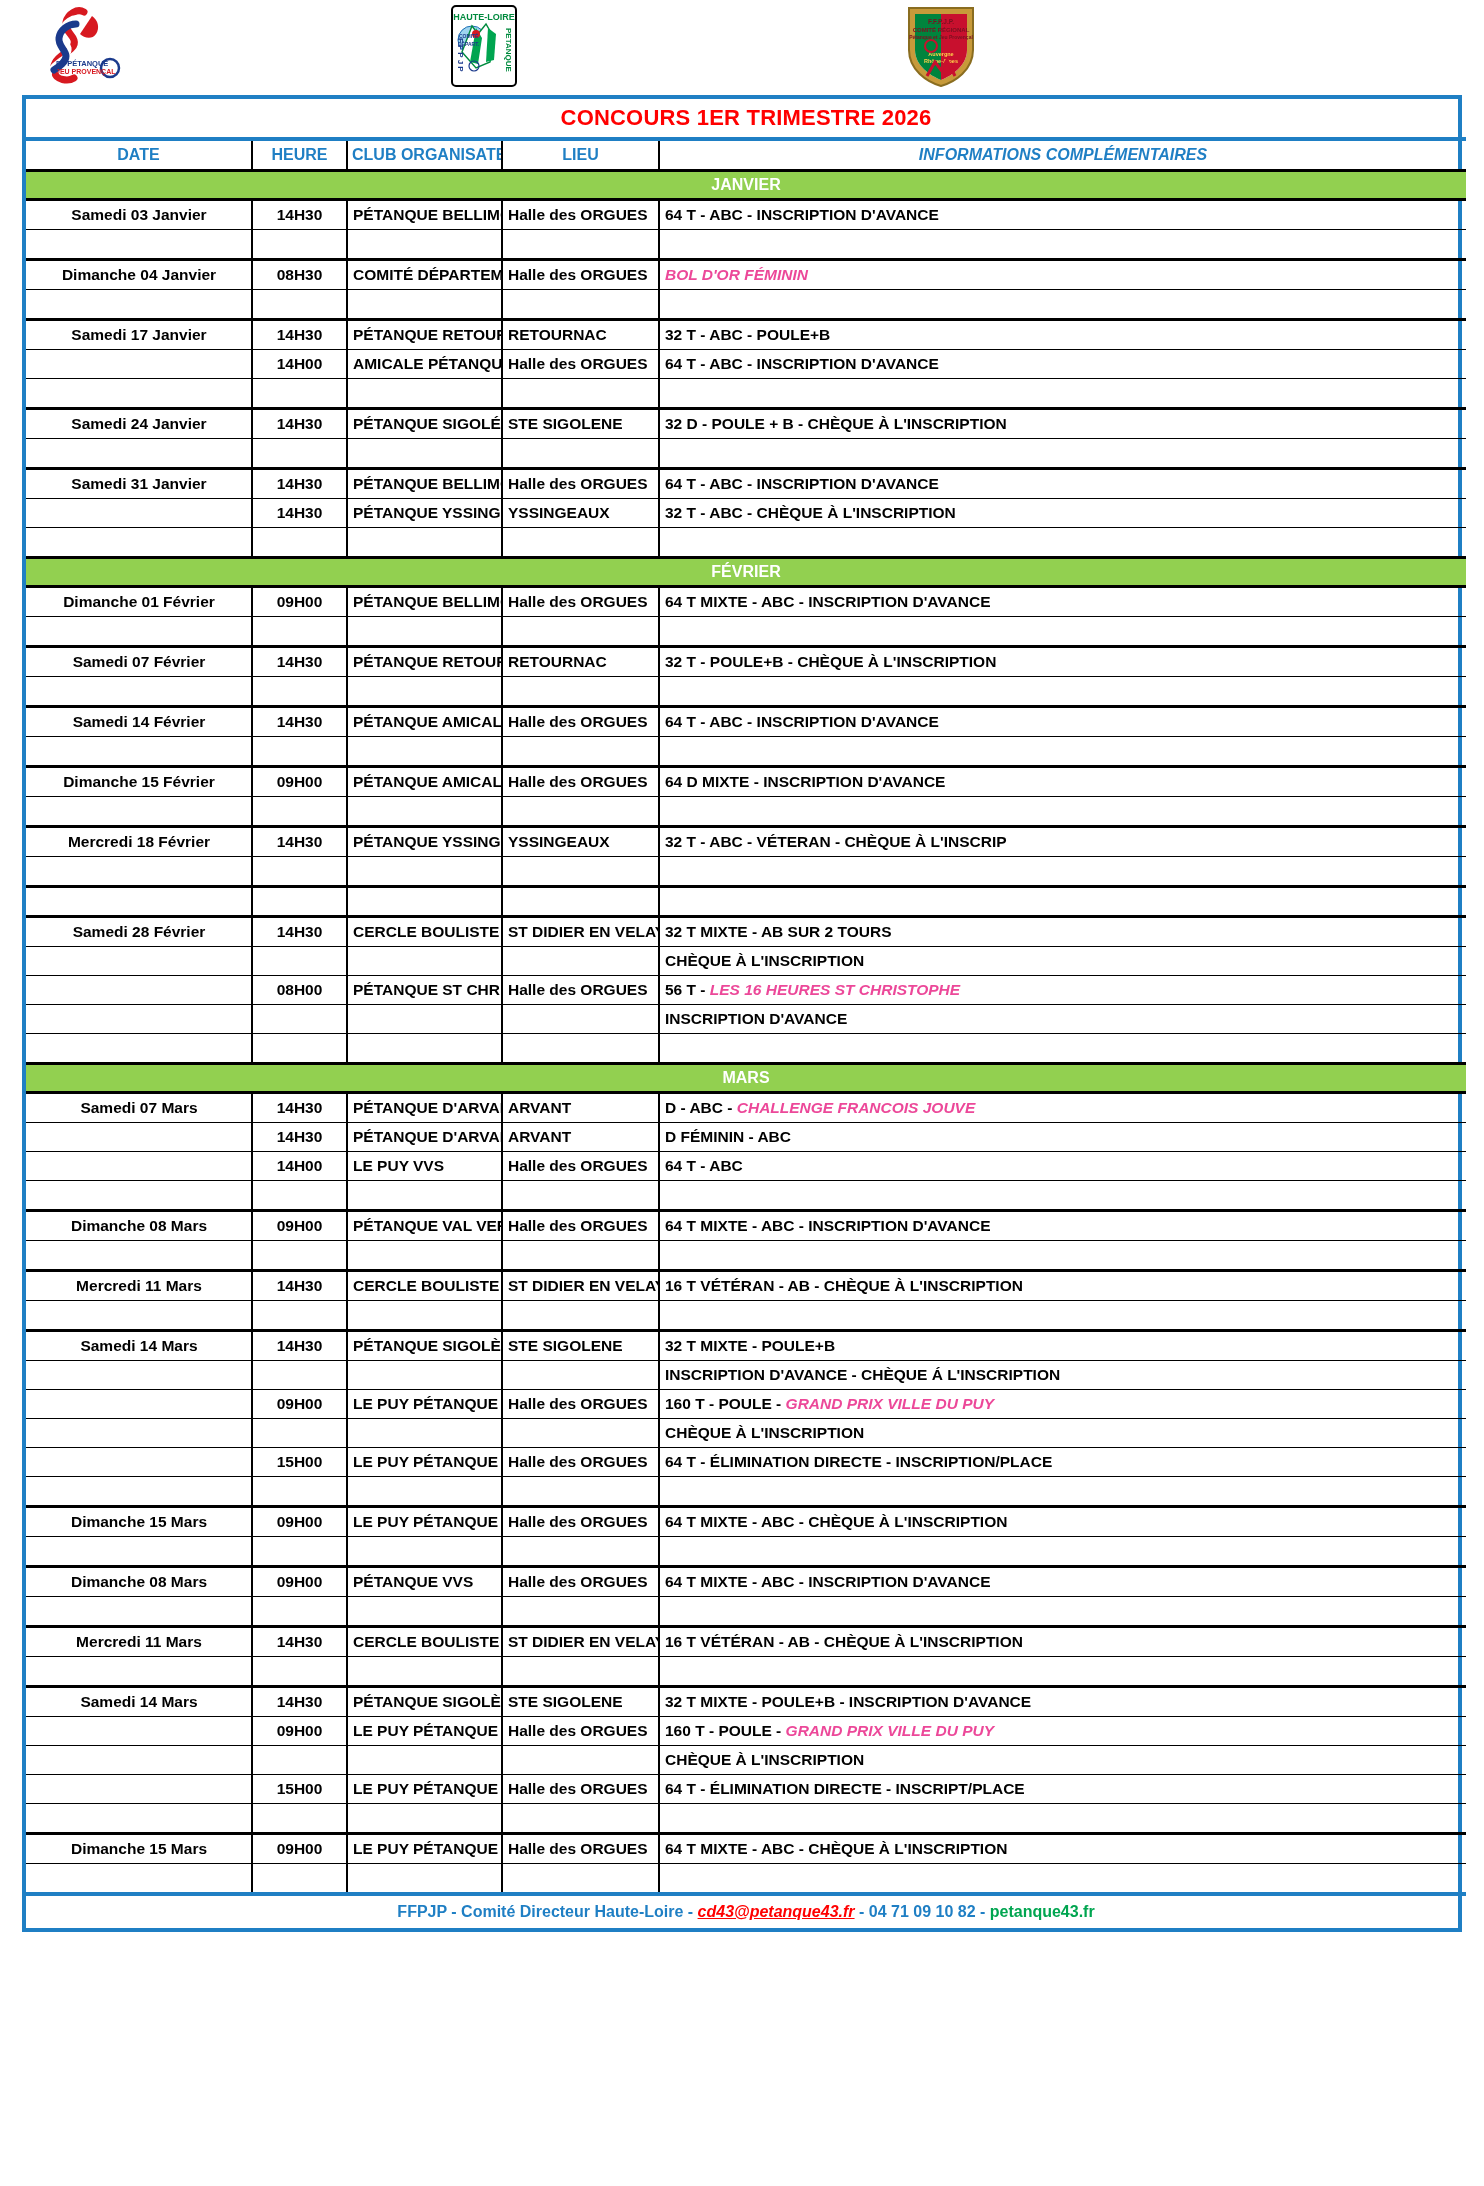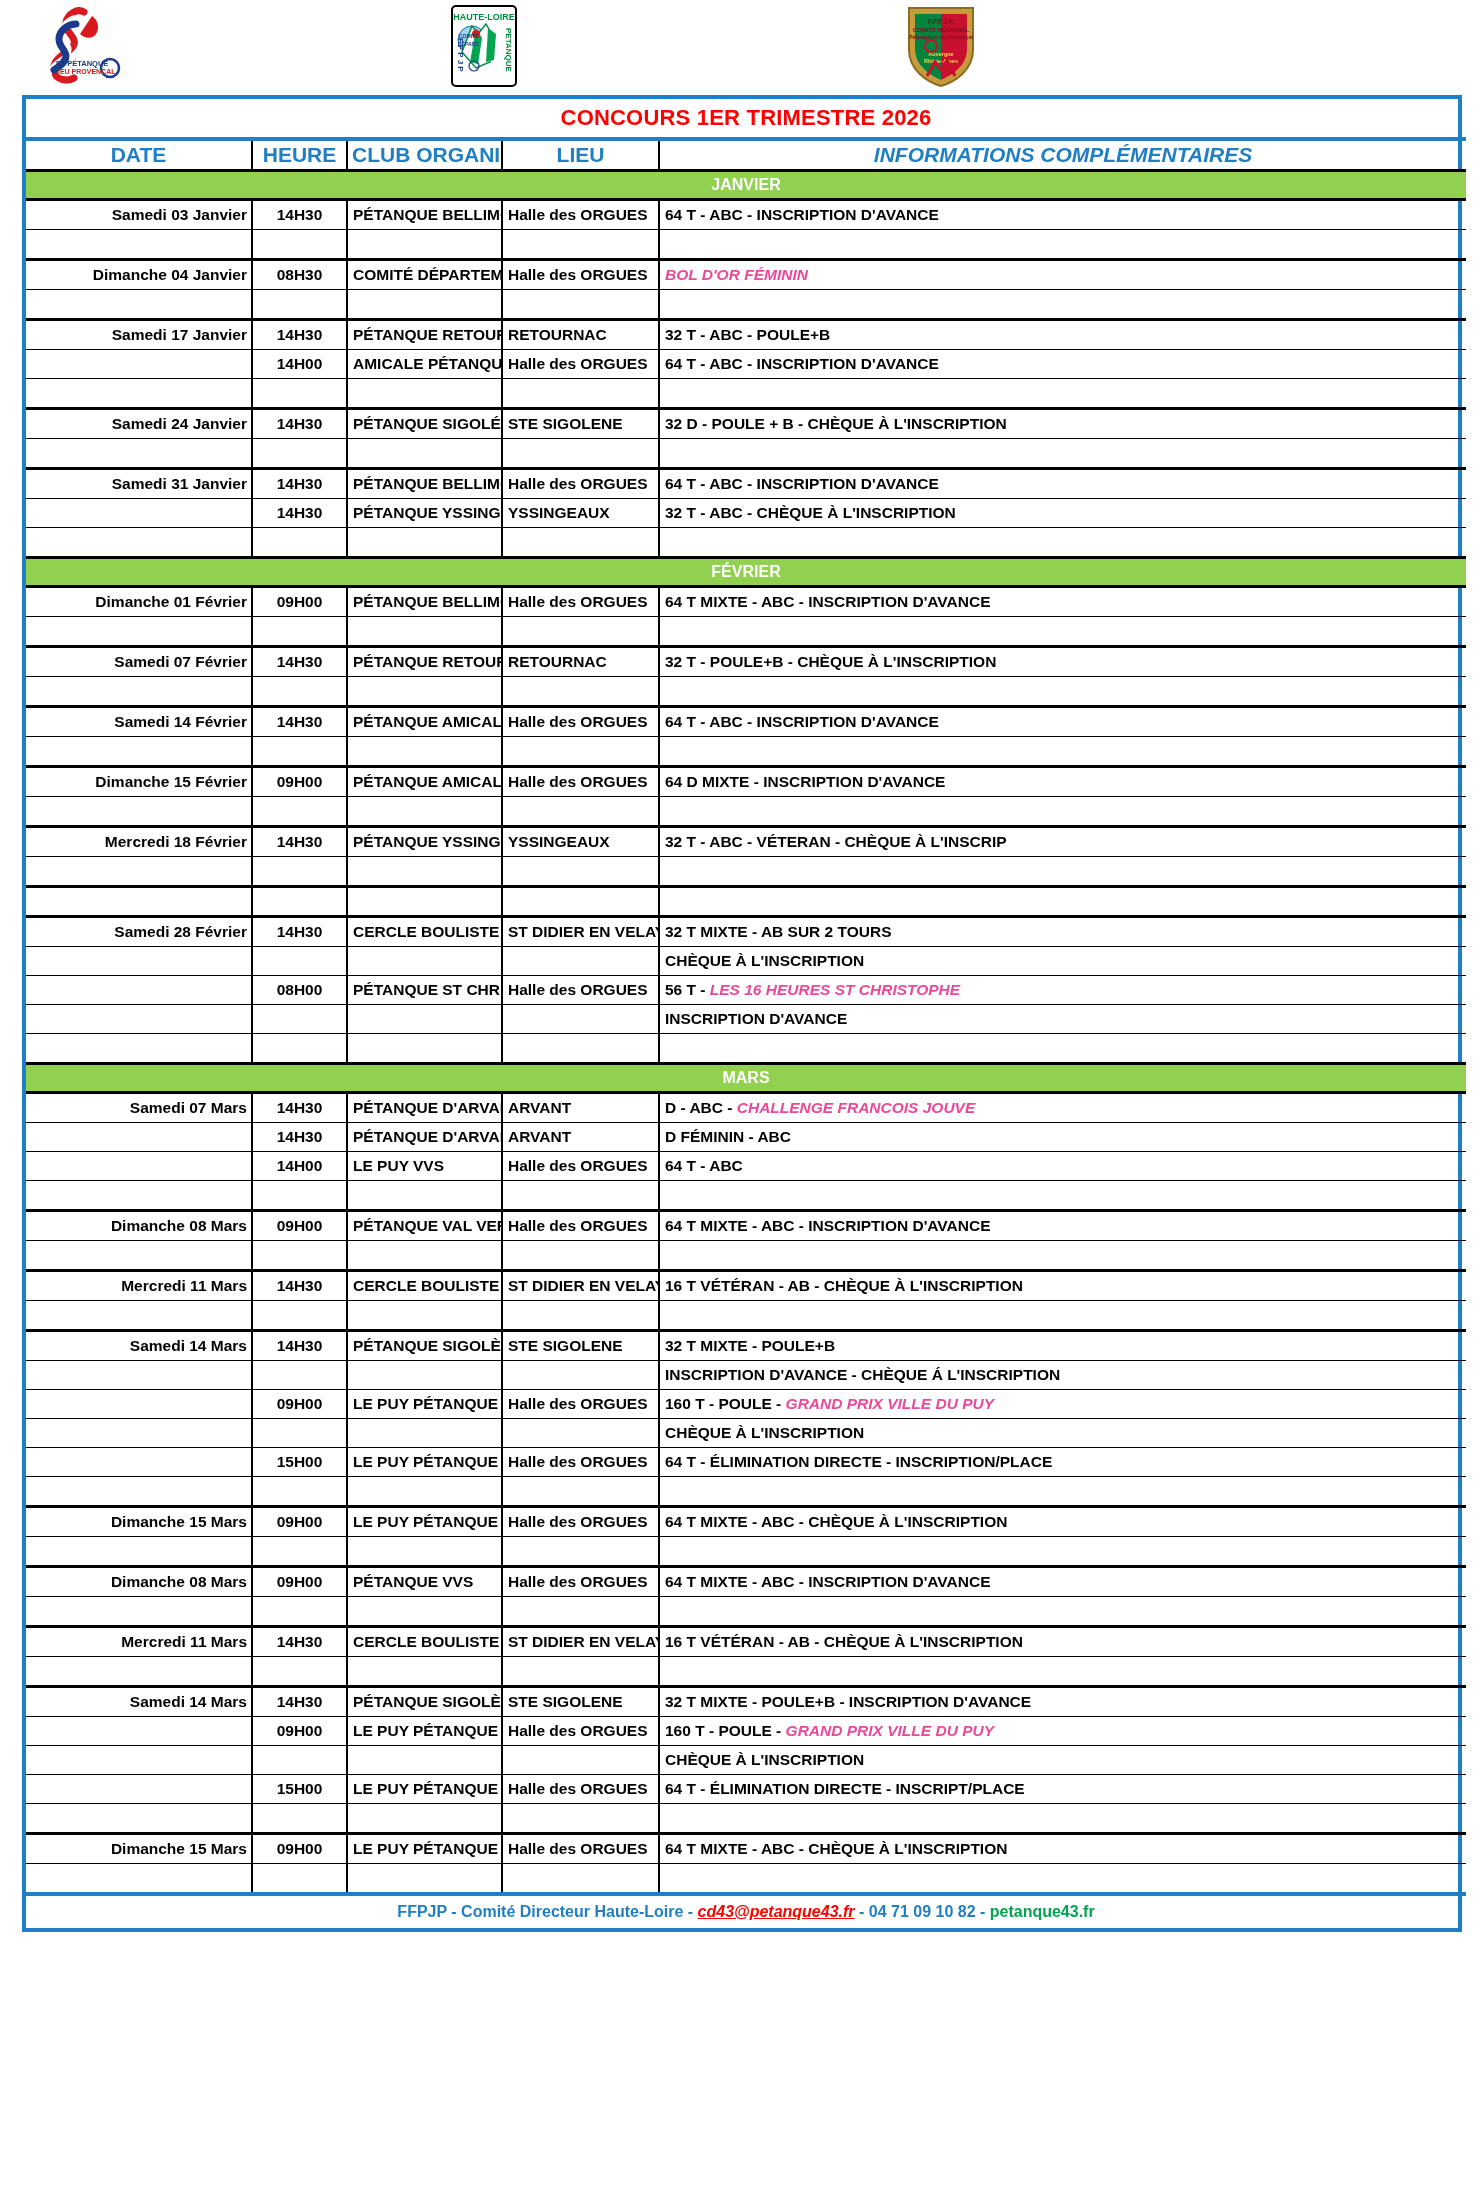--- a/index.html
+++ b/index.html
@@ -56,21 +56,21 @@
     font-weight:bold;
     border-bottom:4px solid #1f7fc4;
     letter-spacing:0.2px;
   }
 
   
   .head-row th{
     height:28px;line-height:28px;
     text-align:center;
     color:#1f7fc4;
-    font-size:21px;
+    font-size:16px;
     font-weight:bold;
     border-bottom:3px solid #000;
     border-right:2px solid #000;
   }
   .head-row th:last-child{border-right:none;font-style:italic;}
 
   
   .month-row td{
     background:#92d050;
     color:#ffffff;
@@ -82,21 +82,21 @@
     border-top:2px solid #000;
     margin-left:20px;
   }
 
   
   tr.data td{
     border-right:2px solid #000;
     border-bottom:1.5px solid #000;
   }
   tr.data td:last-child{border-right:none;}
-  tr.data td.c1{text-align:right;padding-left:5px;}
+  tr.data td.c1{text-align:center;padding-left:5px;}
   tr.data td.c2{text-align:center;}
   tr.data td.c3,tr.data td.c4,tr.data td.c5{text-align:left;padding-left:5px;}
 
   
   tr.sep-top td{border-top:3px solid #000;}
   
   tr.blank td{height:30px;line-height:30px;}
   tr.thick-bottom td{border-bottom:3px solid #000;}
   tr.blue-bottom td{border-bottom:4px solid #1f7fc4;}
 

